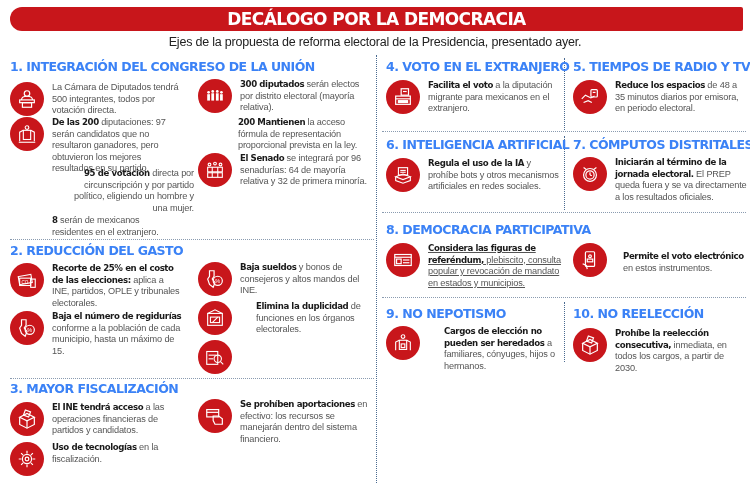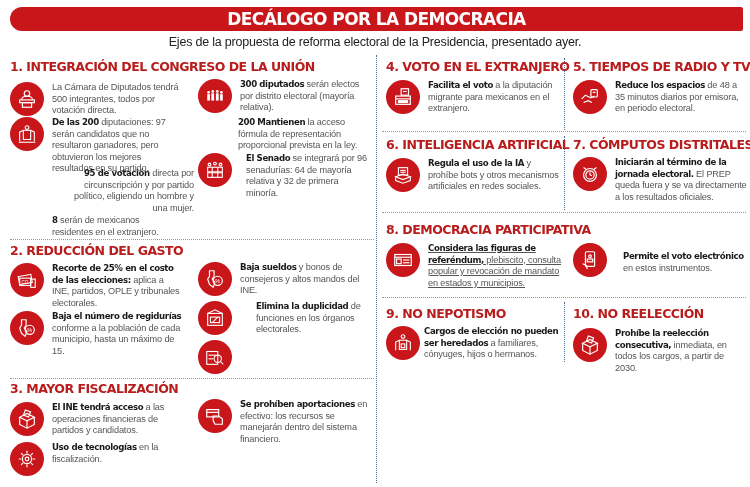--- a/index.html
+++ b/index.html
@@ -14,21 +14,21 @@
   .title-bar span {
     color: #fff; font-family: "DejaVu Sans", sans-serif; font-weight: bold;
     font-size: 17px; letter-spacing: -0.6px;
   }
   .subtitle {
     position: absolute; top: 35px; left: 0; width: 750px; text-align: center;
     font-size: 12.5px; color: #222; letter-spacing: -0.2px;
   }
   .sec-title {
     position: absolute; font-family: "DejaVu Sans", sans-serif; font-weight: bold;
-    color: #b91c1c; font-size: 12.5px; letter-spacing: -0.5px; white-space: nowrap;
+    color: #3b82f6; font-size: 12.5px; letter-spacing: -0.5px; white-space: nowrap;
   }
   .item { position: absolute; display: flex; align-items: flex-start; }
   .icon {
     flex: 0 0 auto; width: 34px; height: 34px; border-radius: 50%;
     background: #c8161b; display: flex; align-items: center; justify-content: center;
   }
   .icon svg { width: 22px; height: 22px; }
   .txt {
     font-size: 9.2px; line-height: 11.6px; color: #555; letter-spacing: -0.15px;
   }
@@ -109,21 +109,21 @@
       <svg viewBox="0 0 24 24" fill="none" stroke="#fff" stroke-width="1.2">
           <circle cx="6" cy="6" r="1.5"></circle>
           <circle cx="12" cy="5" r="1.5"></circle>
           <circle cx="18" cy="6" r="1.5"></circle>
           <rect x="4" y="9" width="16" height="5"></rect>
           <rect x="4" y="15" width="16" height="5"></rect>
           <line x1="9" y1="9" x2="9" y2="20"></line>
           <line x1="15" y1="9" x2="15" y2="20"></line>
         </svg>
     </div>
-    <div class="txt" style="margin-left:14px;"><b>El Senado</b><span> se integrará por 96 senadurías: 64 de mayoría relativa y 32 de primera minoría.</span></div>
+    <div class="txt" style="margin-left:8px;"><b>El Senado</b><span> se integrará por 96 senadurías: 64 de mayoría relativa y 32 de primera minoría.</span></div>
   </div>
 </div>
 
 <div>
   <div class="sec-title" style="left:10px; top:243px;">2. REDUCCIÓN DEL GASTO</div>
 
   <div class="item" style="left:10px; top:263px; width:172px;">
     <div class="icon">
       <svg viewBox="0 0 24 24" fill="none" stroke="#fff" stroke-width="1.2">
           <rect x="3" y="7" width="14" height="9" transform="rotate(-10 10 11)"></rect>
@@ -314,21 +314,21 @@
   <div class="sec-title" style="left:386px; top:306px;">9. NO NEPOTISMO</div>
   <div class="item" style="left:386px; top:326px; width:175px;">
     <div class="icon">
       <svg viewBox="0 0 24 24" fill="none" stroke="#fff" stroke-width="1.2">
           <circle cx="12" cy="5" r="2"></circle>
           <rect x="8" y="9" width="8" height="10"></rect>
           <path d="M4 20V11l4-2M20 20V11l-4-2"></path>
           <rect x="10" y="13" width="4" height="4"></rect>
         </svg>
     </div>
-    <div class="txt" style="margin-left:4px;"><b>Cargos de elección no pueden ser heredados</b><span> a familiares, cónyuges, hijos o hermanos.</span></div>
+    <div class="txt" style="margin-left:24px;"><b>Cargos de elección no pueden ser heredados</b><span> a familiares, cónyuges, hijos o hermanos.</span></div>
   </div>
 </div>
 
 <div>
   <div class="sec-title" style="left:573px; top:306px;">10. NO REELECCIÓN</div>
   <div class="item" style="left:573px; top:328px; width:174px;">
     <div class="icon">
       <svg viewBox="0 0 24 24" fill="none" stroke="#fff" stroke-width="1.3">
           <path d="M4 10l8-4 8 4-8 4z"></path>
           <path d="M4 10v8l8 4 8-4v-8"></path>

